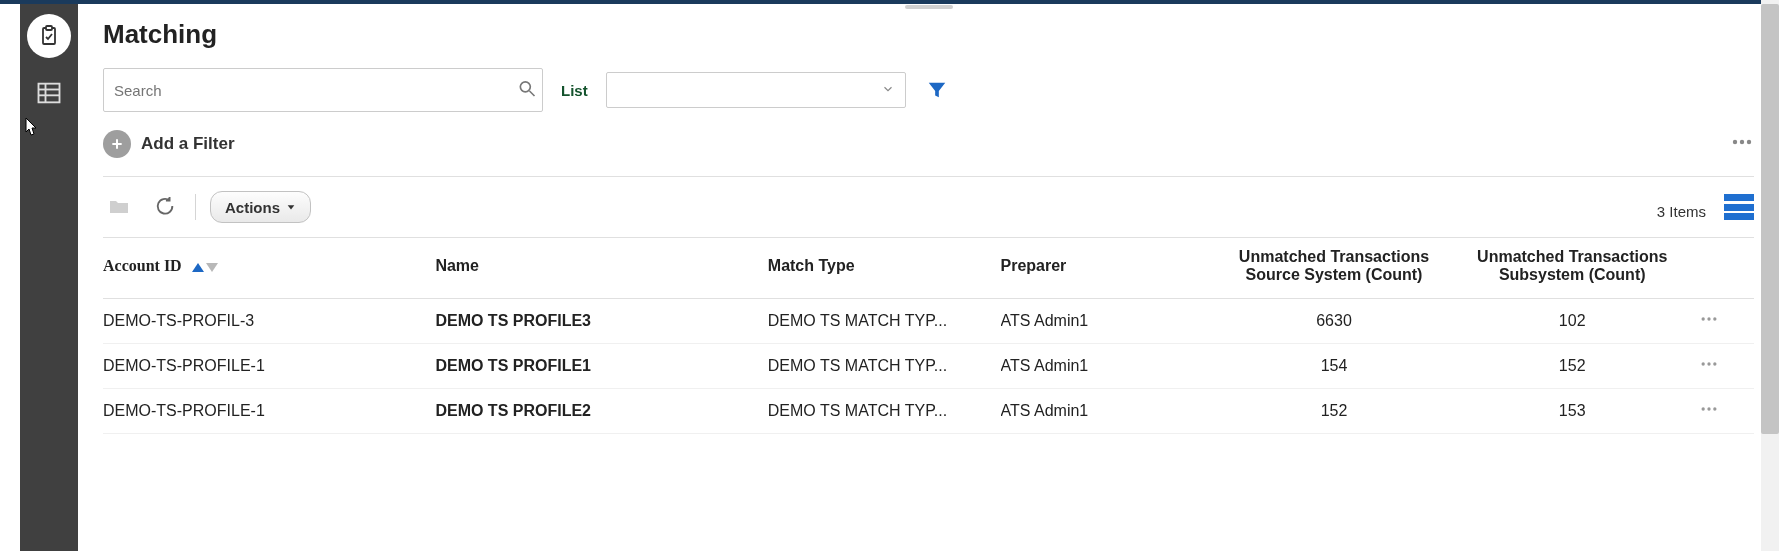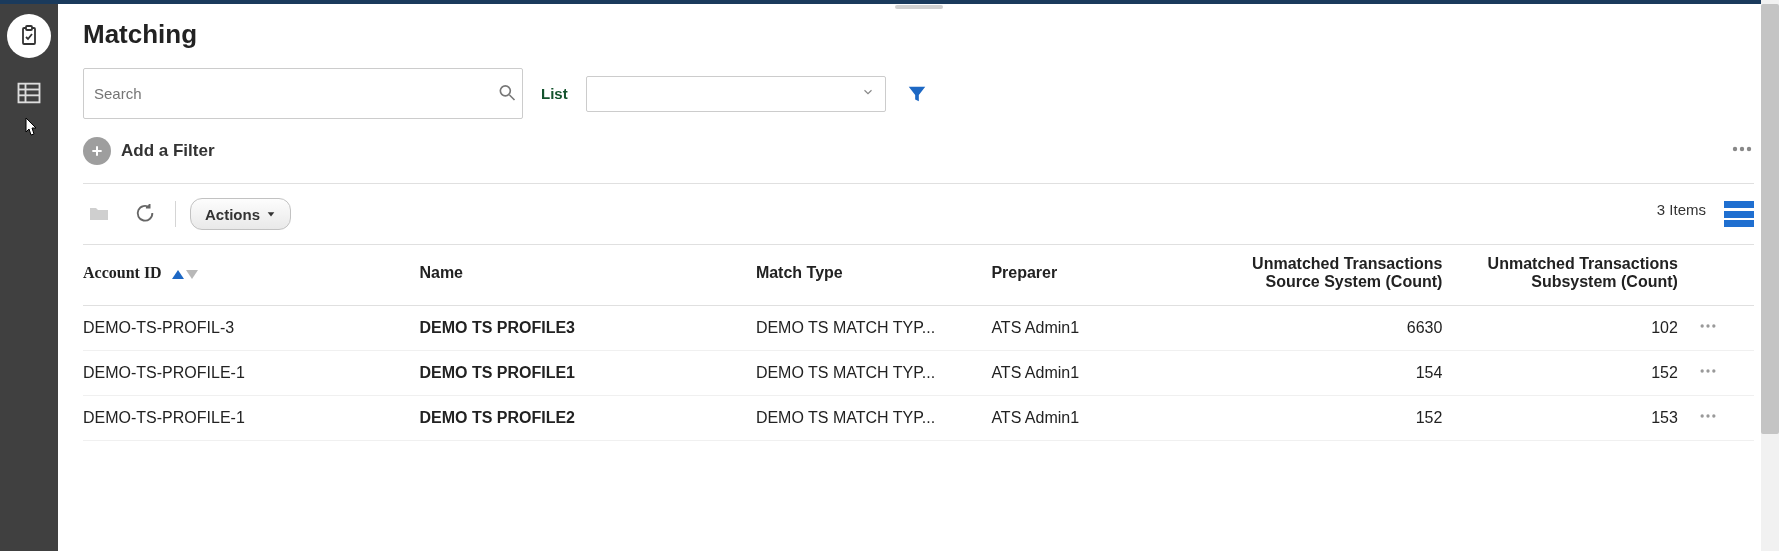--- a/index.html
+++ b/index.html
@@ -9,20 +9,21 @@
     color: #333;
     background: #fff;
     width: 1779px;
     height: 551px;
     overflow: hidden;
   }
   .app {
     display: flex;
     height: 100%;
     border-top: 4px solid #1a3a5c;
+    padding-left: 20px;
   }
   .side-rail {
     width: 58px;
     background: #404040;
     display: flex;
     flex-direction: column;
     align-items: center;
     padding-top: 10px;
     gap: 18px;
     flex: 0 0 58px;
@@ -74,21 +75,21 @@
     align-items: center;
     gap: 18px;
     margin-bottom: 10px;
   }
   .search-wrap {
     position: relative;
     width: 440px;
   }
   .search-input {
     width: 100%;
-    height: 51px;
+    height: 44px;
     border: 1px solid #ccc;
     border-radius: 2px;
     padding: 0 38px 0 10px;
     font-size: 15px;
     color:#555;
   }
   .search-icon-inner {
     position: absolute;
     right: 6px; top: 50%;
     transform: translateY(-50%);
@@ -146,21 +147,21 @@
   .actions-btn {
     height: 32px;
     padding: 0 14px;
     border: 1px solid #c2c2c2;
     border-radius: 12px;
     background: linear-gradient(#fdfdfd,#e9e9e9);
     display:flex;align-items:center;gap:6px;
     font-weight:bold; font-size:15px; color:#333;
     cursor:pointer;
   }
-  .tb-right { display:flex; align-items:flex-start; gap:18px; }
+  .tb-right { display:flex; align-items:flex-end; gap:18px; }
   .item-count { font-size:15px; color:#333; }
   .view-sel {
     width:30px;height:26px;
     display:flex;flex-direction:column;justify-content:space-between;
     cursor:pointer;
   }
   .view-sel div { height:7px; background:#1f6fd0; }
 
   table.data {
     width:100%;
@@ -169,21 +170,21 @@
   table.data th {
     text-align:left;
     font-size:16px;
     font-weight:bold;
     padding: 10px 12px 14px 0;
     border-top: 1px solid #e0e0e0;
     border-bottom: 1px solid #e0e0e0;
     color:#222;
     white-space: normal;
   }
-  table.data th.num, table.data td.num { text-align:right; padding-right:20px;}
+  table.data th.num, table.data td.num { text-align:center; padding-right:20px;}
   table.data th.sortable { position:relative;font-family:Liberation Serif, serif; }
   .sort-ind { display:inline-flex; gap:2px; margin-left:6px; vertical-align:middle;}
   .tri-up { width:0;height:0;border-left:6px solid transparent;border-right:6px solid transparent;border-bottom:9px solid #1d68c4;}
   .tri-dn { width:0;height:0;border-left:6px solid transparent;border-right:6px solid transparent;border-top:9px solid #888; opacity:.6;}
   table.data td {
     padding: 10px 12px 10px 0;
     border-bottom: 1px solid #f0f0f0;
     font-size:16px;
     color:#222;
     white-space: nowrap;

